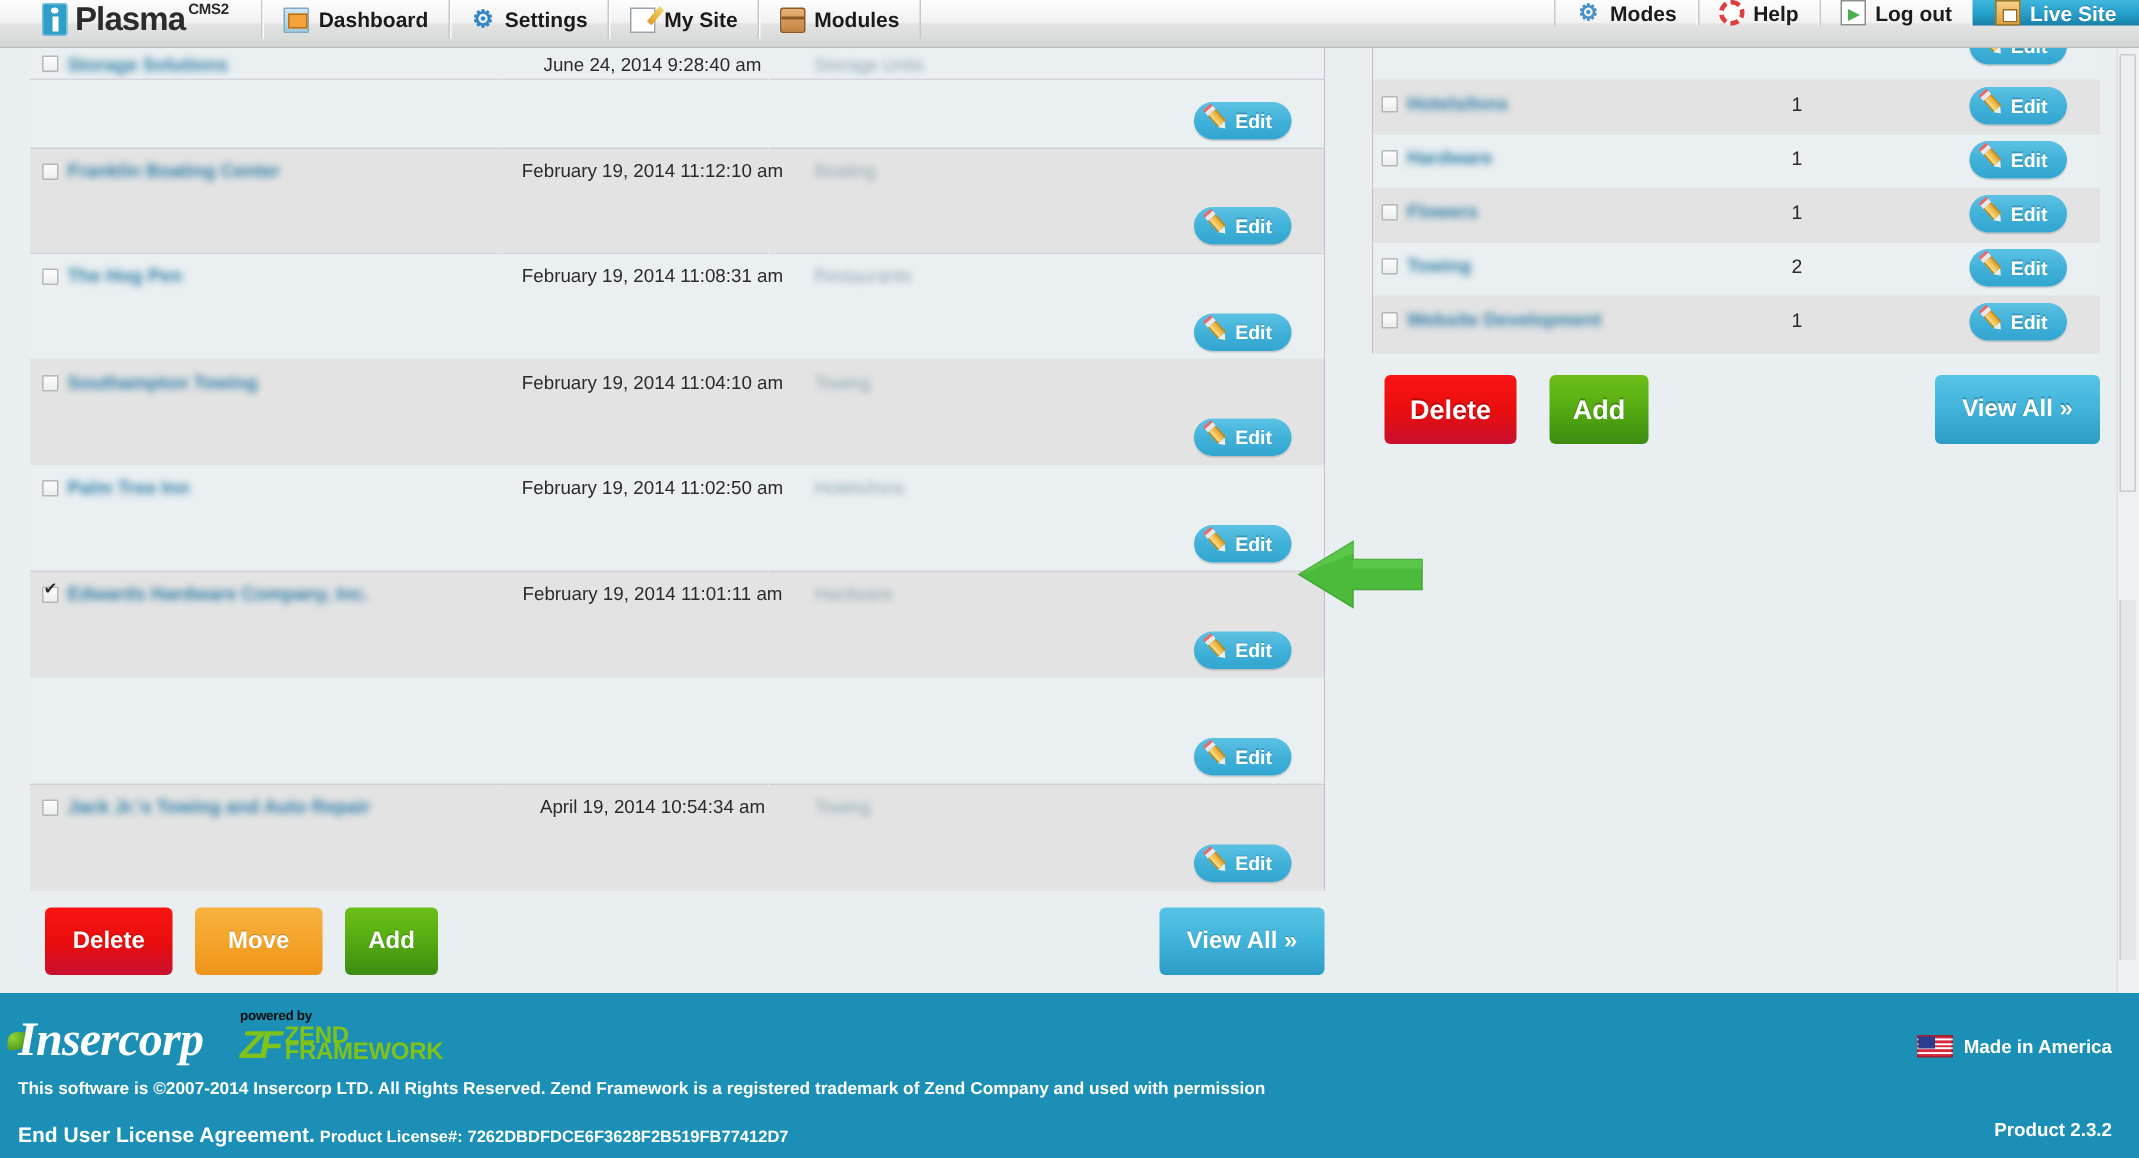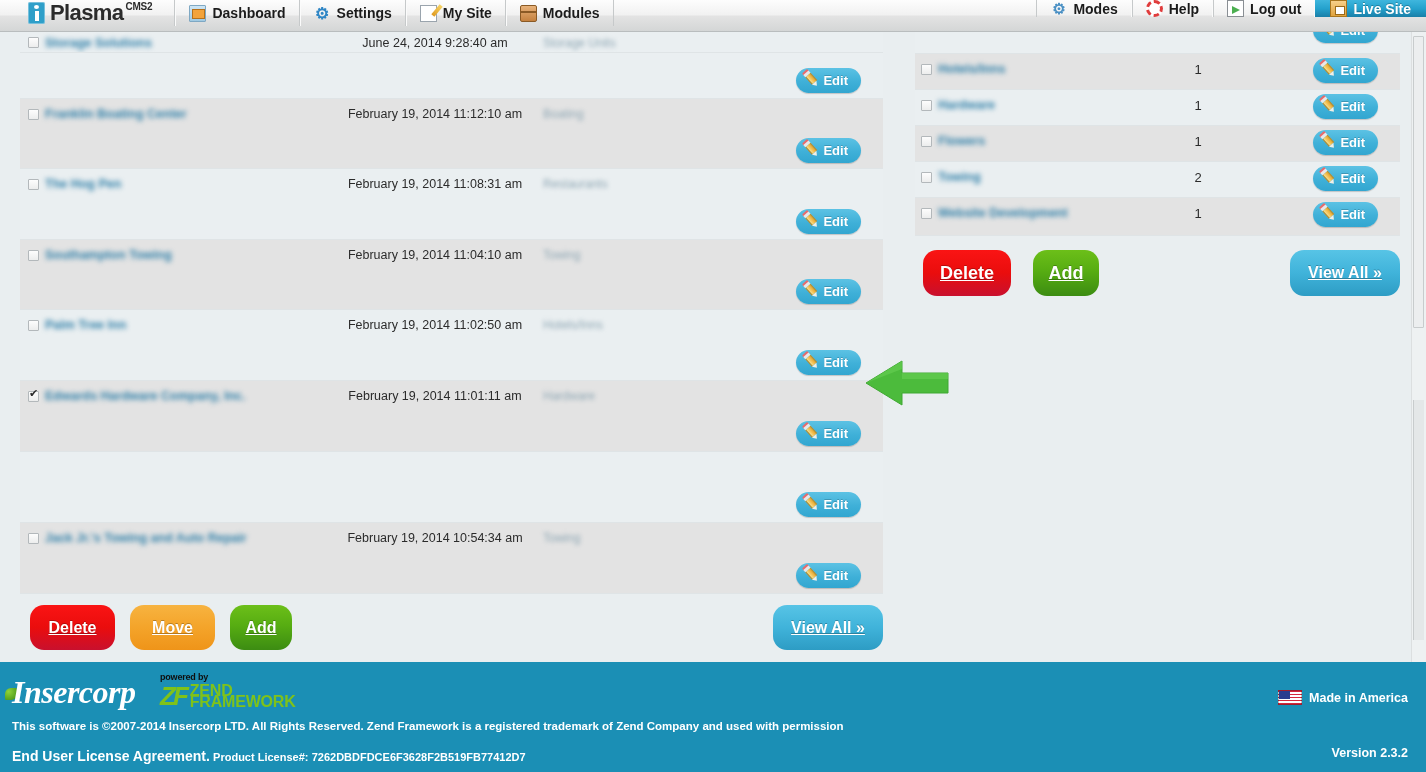--- a/index.html
+++ b/index.html
@@ -173,22 +173,21 @@
   .vdiv{
     position:absolute; top:0; bottom:0; width:1px; background:#d7dcde;
   }
 
   
   .btn-row{ position:absolute; display:flex; align-items:center; }
   .btn{
     display:flex;align-items:center;justify-content:center;
     color:#fff; font-weight:bold; cursor:pointer;
     text-shadow:0 -1px 0 rgba(0,0,0,.25);
-    border-radius:14px;
-    text-decoration:underline;
+    border-radius:4px;
   }
   .btn.red{ background:linear-gradient(to bottom,#fa1414 0%,#ea0d0d 50%,#c8102e 100%); }
   .btn.orange{ background:linear-gradient(to bottom,#f7b340 0%,#f4a42a 50%,#ef9419 100%); }
   .btn.green{ background:linear-gradient(to bottom,#6cbf19 0%,#57ad12 45%,#3c8c12 100%); }
   .btn.blue{ background:linear-gradient(to bottom,#57c4e6 0%,#40b3da 50%,#2d9cc4 100%); }
 
   
   #arrow{ position:absolute; left:862px; top:325px; width:88px; height:52px; z-index:30; }
 
   
@@ -430,21 +429,21 @@
             <span class="pencil-tip"></span>
           </span>
         <span>Edit</span>
       </div>
     </div>
 
     <div class="row even" style="height:71px;">
       <div class="row-line">
         <span class="cb"></span>
         <span class="c-name">Jack Jr.'s Towing and Auto Repair</span>
-        <span class="c-date">February 19, 2014 10:54:34 am</span>
+        <span class="c-date">April 19, 2014 10:54:34 am</span>
         <span class="c-cat">Towing</span>
       </div>
       <div class="edit-btn">
         <span class="pencil-ic">
             <span class="pencil-er"></span>
             <span class="pencil-tip"></span>
           </span>
         <span>Edit</span>
       </div>
     </div>
@@ -579,13 +578,13 @@
     <span class="f-eula">End User License Agreement.</span>
     <span class="f-lic">Product License#:</span>
     <span class="f-lic">7262DBDFDCE6F3628F2B519FB77412D7</span>
   </div>
 </div>
 
 <div class="made">
   <span class="flag"></span>
   <span>Made in America</span>
 </div>
-<div class="ver">Version 2.3.2</div>
+<div class="ver">Product 2.3.2</div>
 
 </body></html>

